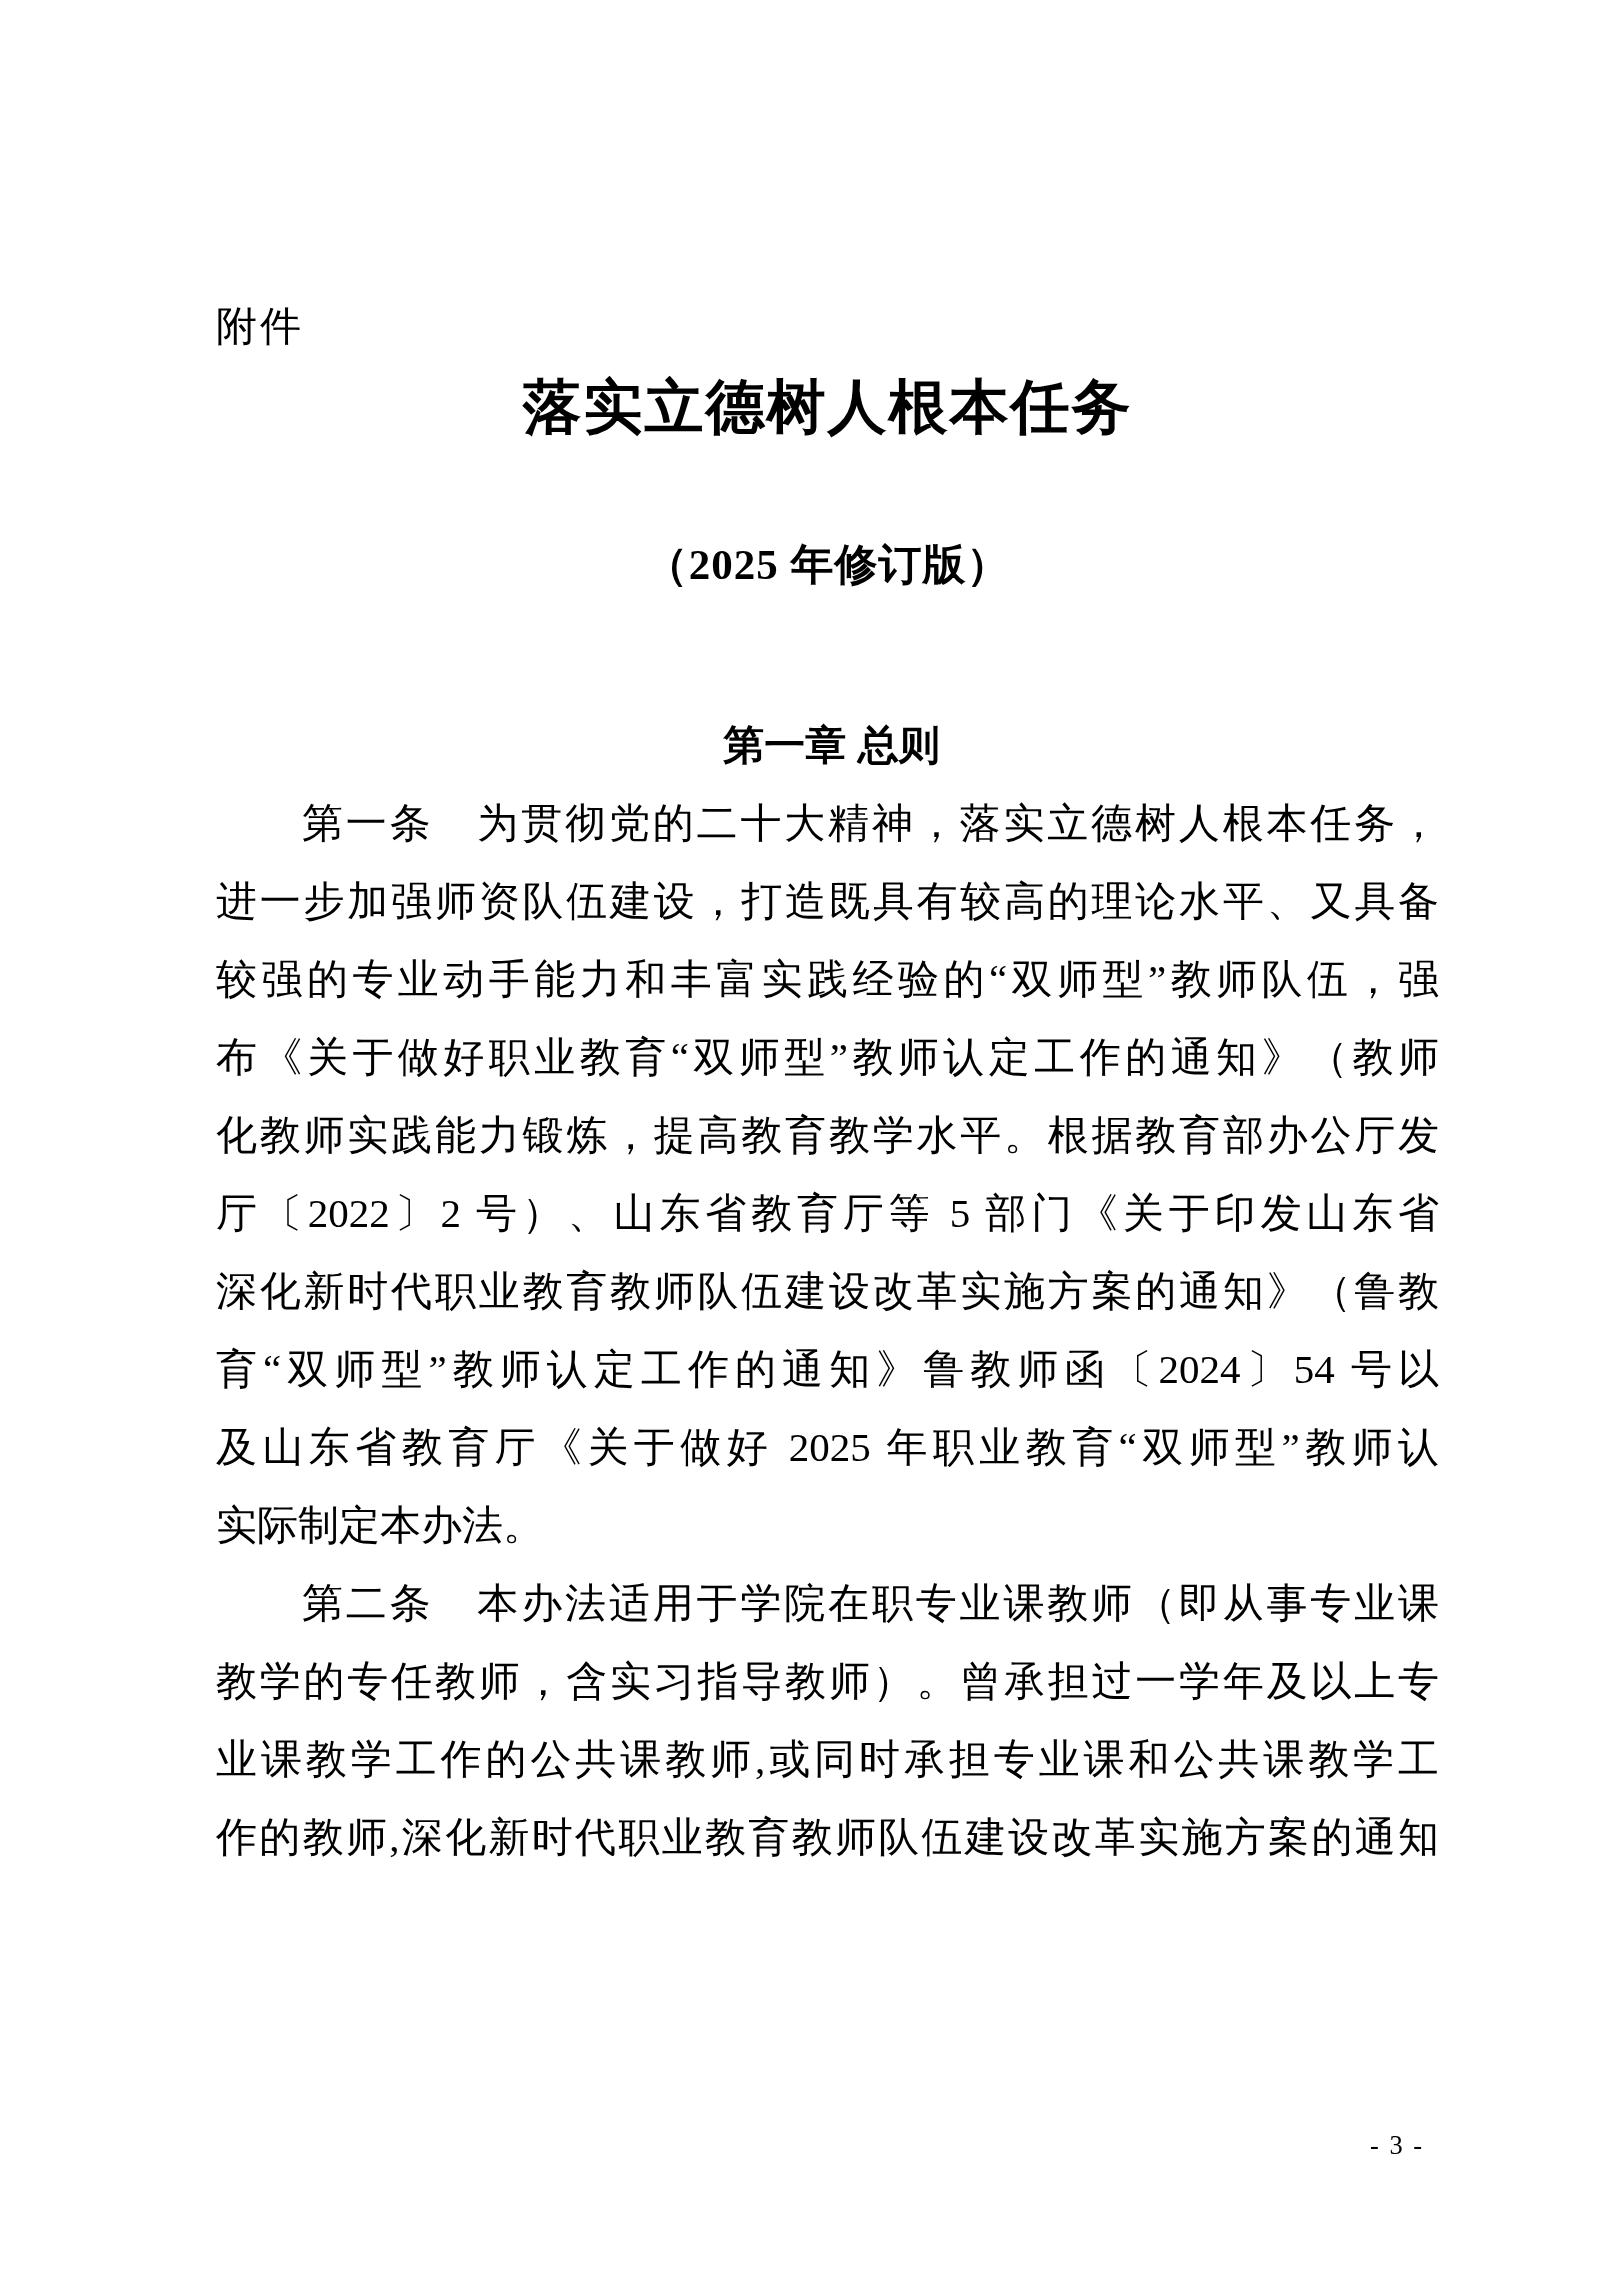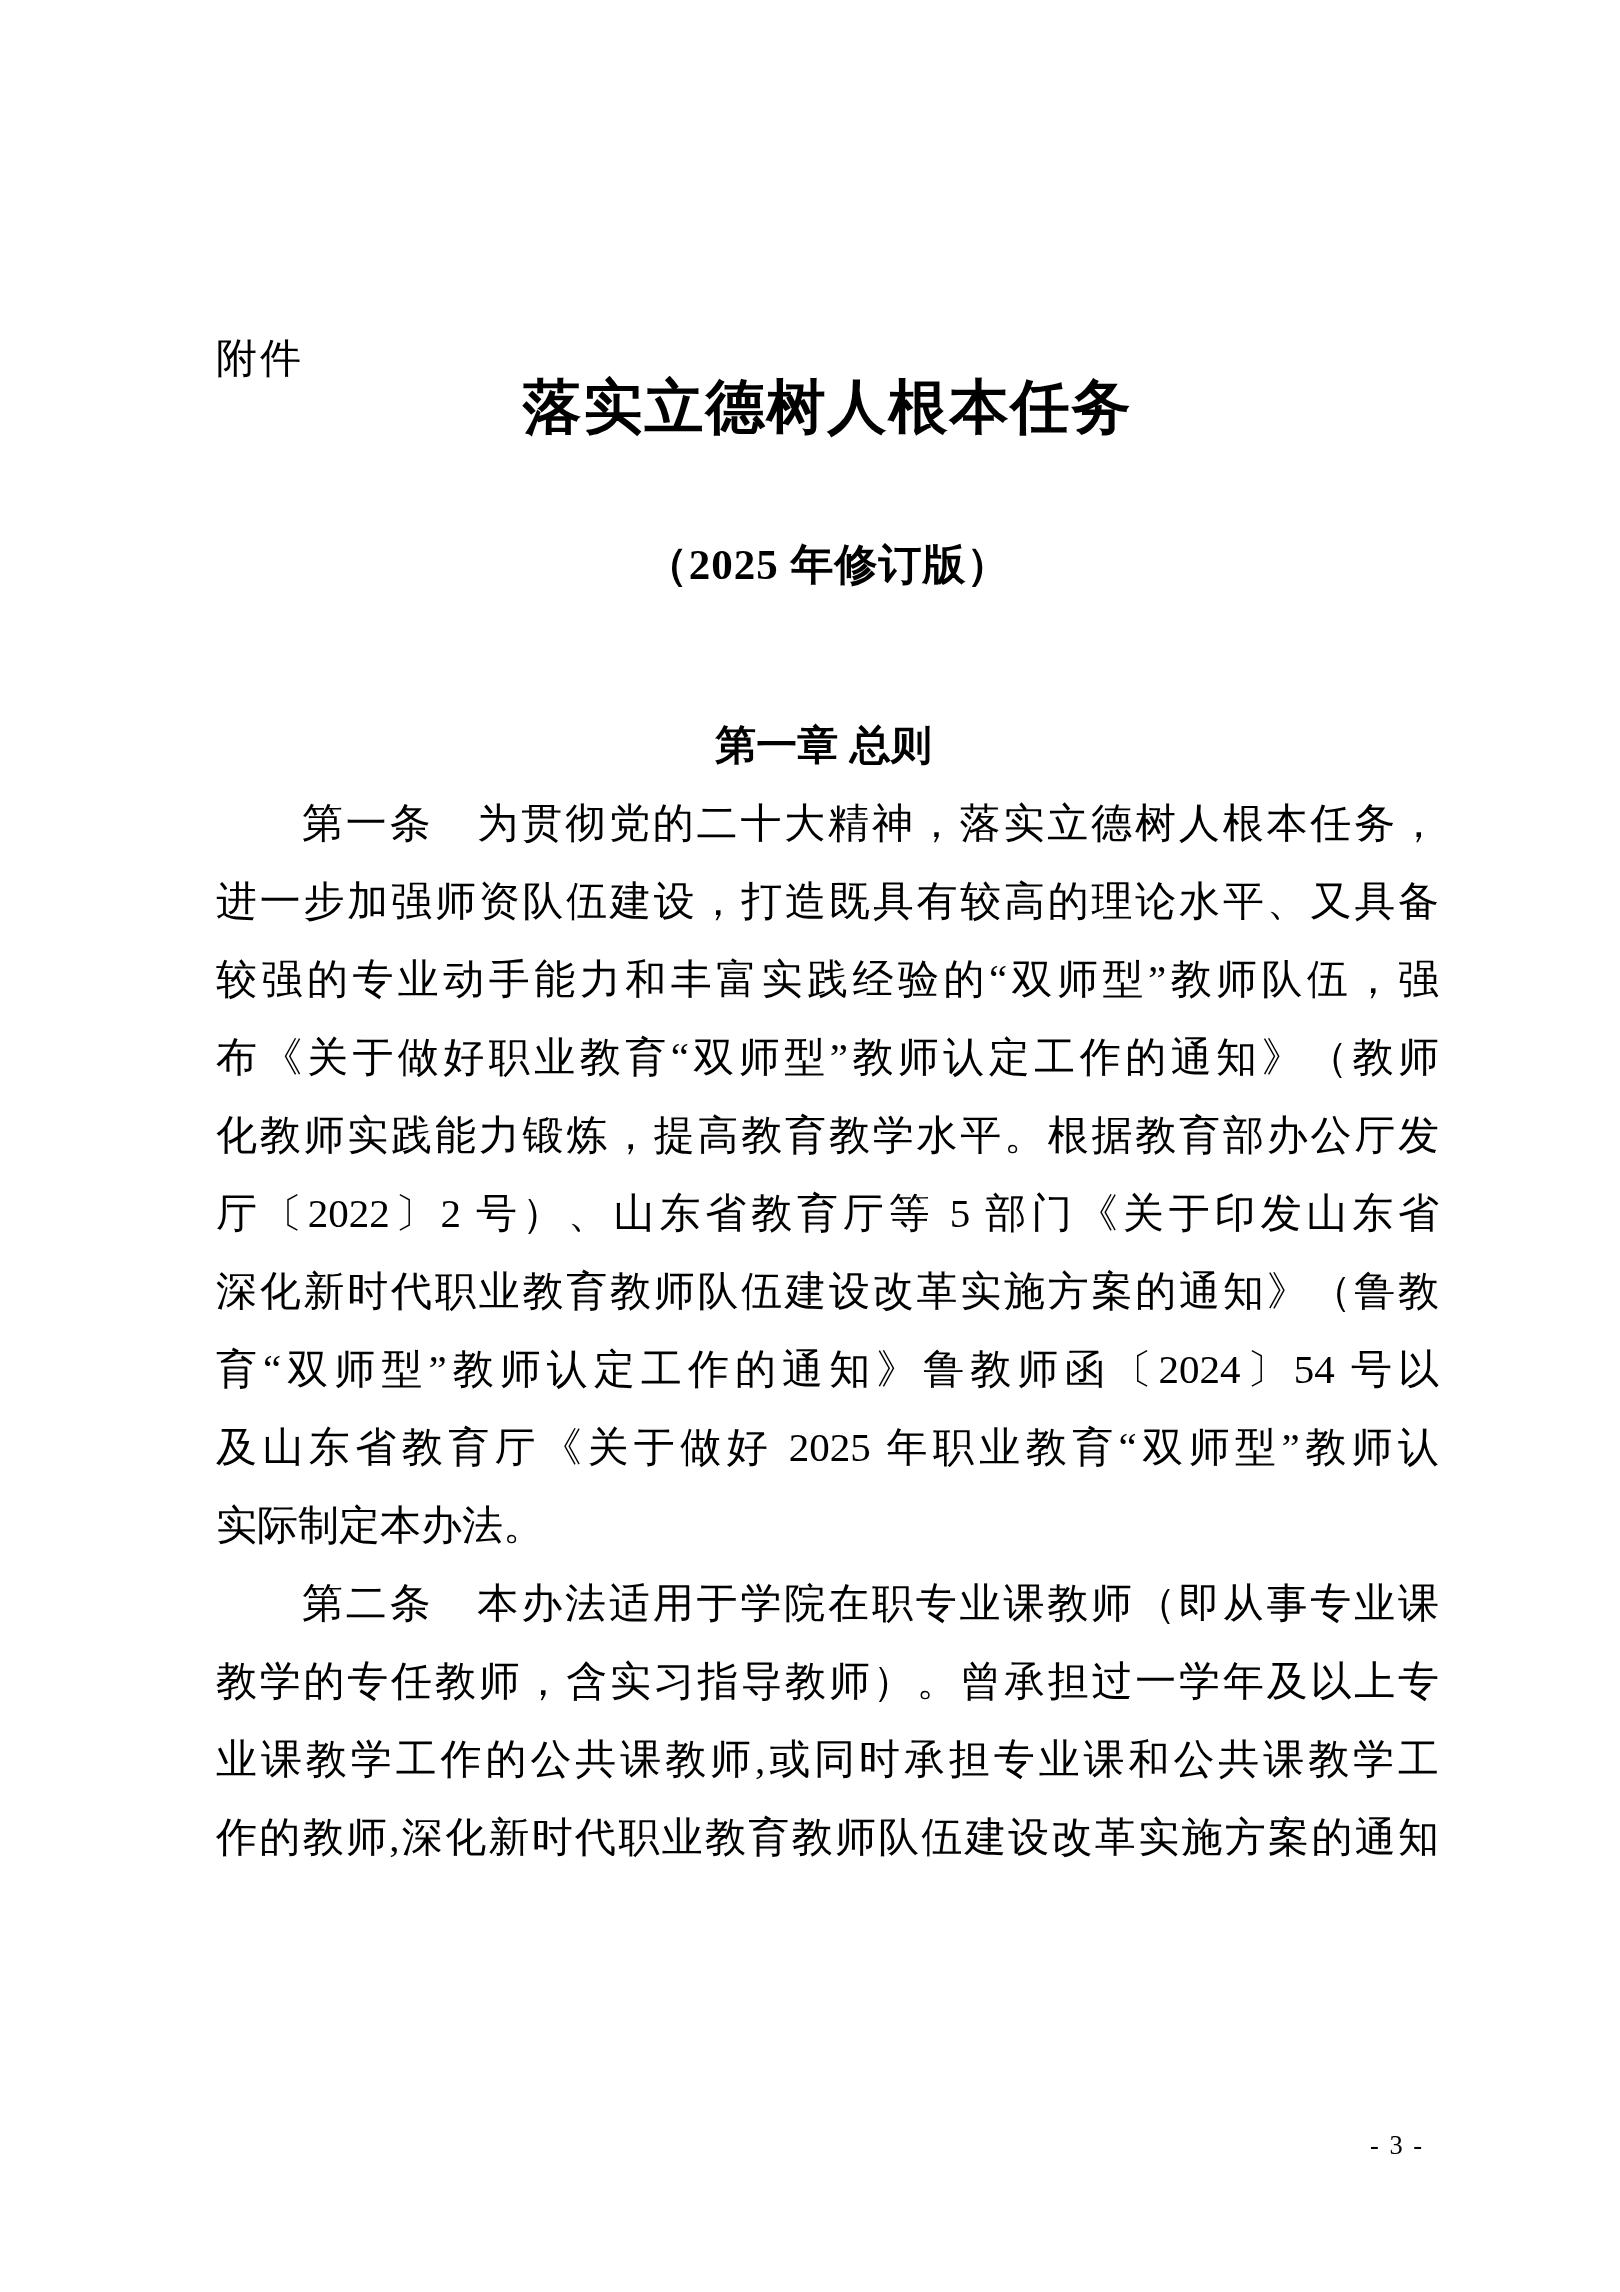--- a/index.html
+++ b/index.html
@@ -18,21 +18,20 @@
   }
   .attachment {
     position: absolute;
     left: 216px;
     top: 302px;
     font-family: "Liberation Sans", "DejaVu Sans", sans-serif;
     font-size: 41px;
     line-height: 49px;
     font-weight: 500;
     letter-spacing: 2.9px;
-    margin-top: 32px;
   }
   .title-block {
     position: absolute;
     left: 216px;
     width: 1223px;
     text-align: center;
     font-family: "Liberation Serif", "DejaVu Serif", serif;
     font-weight: 700;
   }
   .title-line1 {
@@ -48,21 +47,21 @@
     letter-spacing: 1px;
   }
   .subtitle {
     top: 537px;
     font-size: 43px;
     line-height: 55px;
     letter-spacing: 1px;
   }
   .chapter-heading {
     position: absolute;
-    left: 212px;
+    left: 220px;
     width: 1223px;
     top: 716px;
     text-align: center;
     font-family: "Liberation Sans", "DejaVu Sans", sans-serif;
     font-weight: 700;
     font-size: 41px;
     line-height: 59px;
   }
   .body-text {
     position: absolute;

